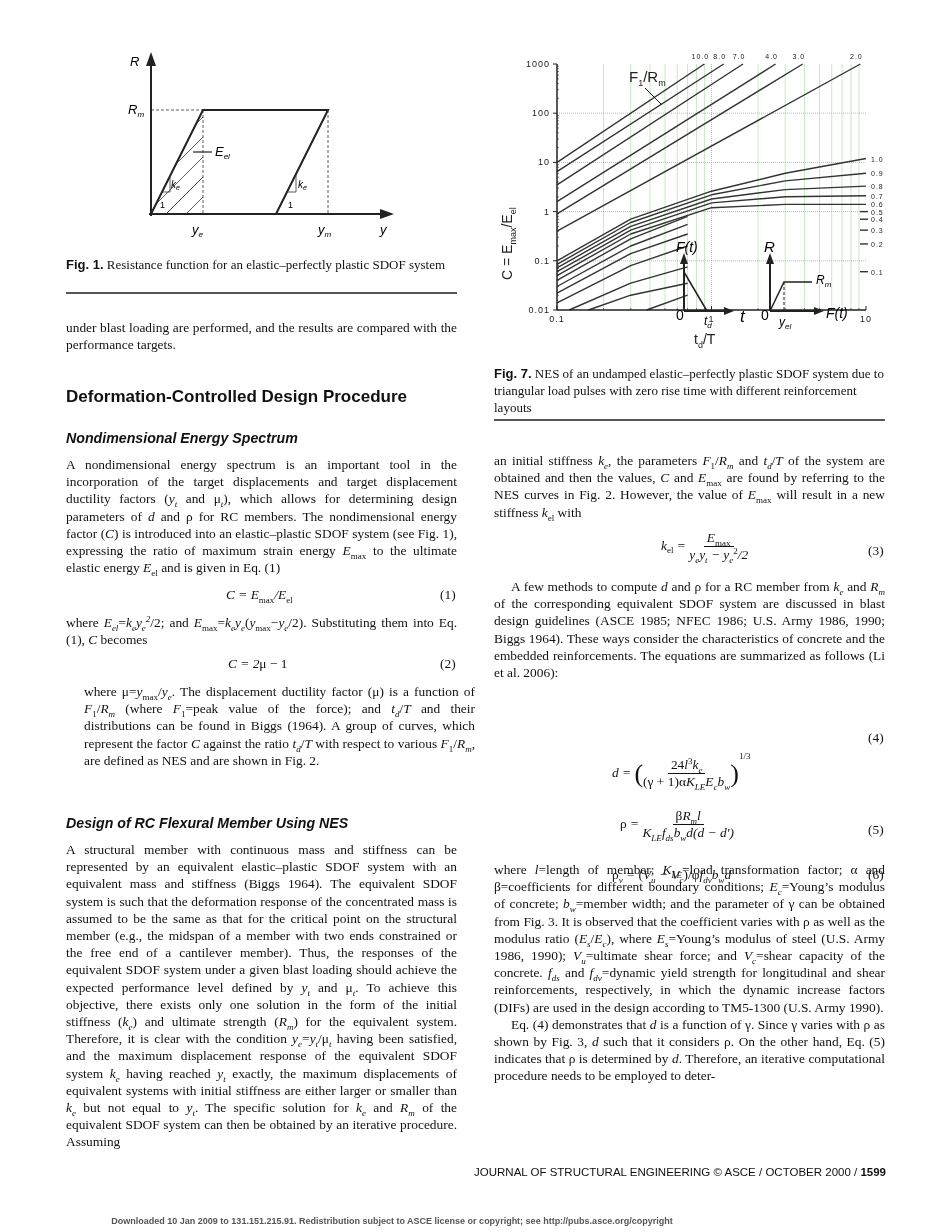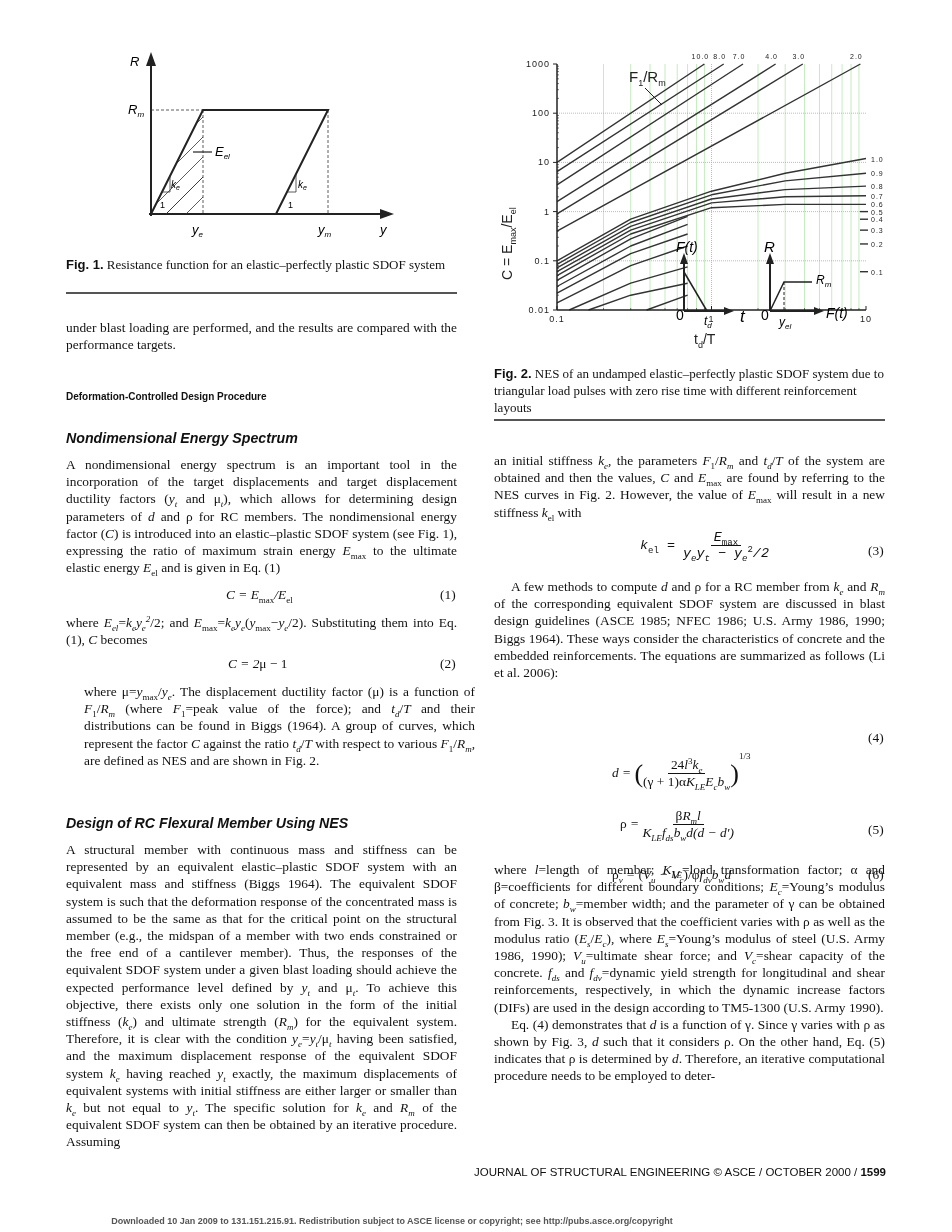--- a/index.html
+++ b/index.html
@@ -2,21 +2,21 @@
 <html><head>
 <meta charset="utf-8">
 <style>
   html, body { margin:0; padding:0; background:#fff; }
   body { width:952px; height:1232px; position:relative; overflow:hidden;
          font-family:"Liberation Serif", serif; color:#111; }
   .col { position:absolute; font-size:13.4px; line-height:17.2px; text-align:justify; }
   .col p { margin:0; }
   .left { left:66px; width:391px; }
   .right { left:494px; width:391px; }
-  .h1 { font-family:"Liberation Sans", sans-serif; font-weight:bold; font-size:10px; }
+  .h1 { font-family:"Liberation Sans", sans-serif; font-weight:bold; font-size:17px; }
   .h2 { font-family:"Liberation Sans", sans-serif; font-weight:bold; font-style:italic; font-size:14.2px; }
   .caption { font-size:13px; line-height:17px; text-align:left; }
   .caption b { font-family:"Liberation Sans", sans-serif; }
   .rule { position:absolute; height:2px; background:#555; }
   .eq { position:absolute; font-size:13.4px; font-style:italic; }
   .eqnum { position:absolute; font-size:13.4px; }
   i { font-style:italic; }
   sub, sup { font-size:9px; line-height:0; }
   .frac { display:inline-flex; flex-direction:column; align-items:center; vertical-align:middle; }
   .frac .num { border-bottom:1px solid #111; padding:0 3px; }
@@ -278,30 +278,30 @@
   <text x="332" y="278" font-family="Liberation Serif, serif" font-style="italic" font-size="14">F(t)</text>
 
   <text x="135" y="42" font-size="15" fill="#222">F<tspan font-size="9" dy="4">1</tspan><tspan dy="-4">/R</tspan><tspan font-size="9" dy="4">m</tspan></text>
   <line x1="151" y1="48" x2="168" y2="65" stroke="#222" stroke-width="1"></line>
 
   <text x="200" y="304" font-size="14" fill="#222">t<tspan font-size="9" dy="4">d</tspan><tspan dy="-4">/T</tspan></text>
   <text transform="translate(18,240) rotate(-90)" font-size="14" fill="#222">C = E<tspan font-size="9" dy="4">max</tspan><tspan dy="-4">/E</tspan><tspan font-size="9" dy="4">el</tspan></text>
 </svg>
 
 <div class="col right caption" style="top:365px;">
-  <b>Fig. 2.</b>
+  <b>Fig. 7.</b>
   <span>NES of an undamped elastic–perfectly plastic SDOF system due to triangular load pulses with zero rise time with different reinforcement layouts</span>
 </div>
 <div class="rule" style="left:494px;width:391px;top:419px;"></div>
 
 <div class="col right" style="top:452px;">
   <p>an initial stiffness <i>k<sub>e</sub></i>, the parameters <i>F</i><sub>1</sub>/<i>R<sub>m</sub></i> and <i>t<sub>d</sub></i>/<i>T</i> of the system are obtained and then the values, <i>C</i> and <i>E</i><sub>max</sub> are found by referring to the NES curves in Fig. 2. However, the value of <i>E</i><sub>max</sub> will result in a new stiffness <i>k</i><sub>el</sub> with</p>
 </div>
 
-<div class="eq" style="left:640px;top:530px;font-family:Liberation Mono, monospace;">
+<div class="eq" style="left:661px;top:530px;">
   k<sub style="font-style:normal">el</sub> = <span class="frac">
       <span class="num">E<sub style="font-style:normal">max</sub></span>
       <span>y<sub>e</sub>y<sub>t</sub> − y<sub>e</sub><sup style="font-style:normal">2</sup>/2</span>
     </span>
 </div>
 <div class="eqnum" style="left:868px;top:543px;">(3)</div>
 
 <div class="col right" style="top:578px;">
   <p class="indent">A few methods to compute <i>d</i> and ρ for a RC member from <i>k<sub>e</sub></i> and <i>R<sub>m</sub></i> of the corresponding equivalent SDOF system are discussed in blast design guidelines (ASCE 1985; NFEC 1986; U.S. Army 1986, 1990; Biggs 1964). These ways consider the characteristics of concrete and the embedded reinforcements. The equations are summarized as follows (Li et al. 2006):</p>
 </div>

